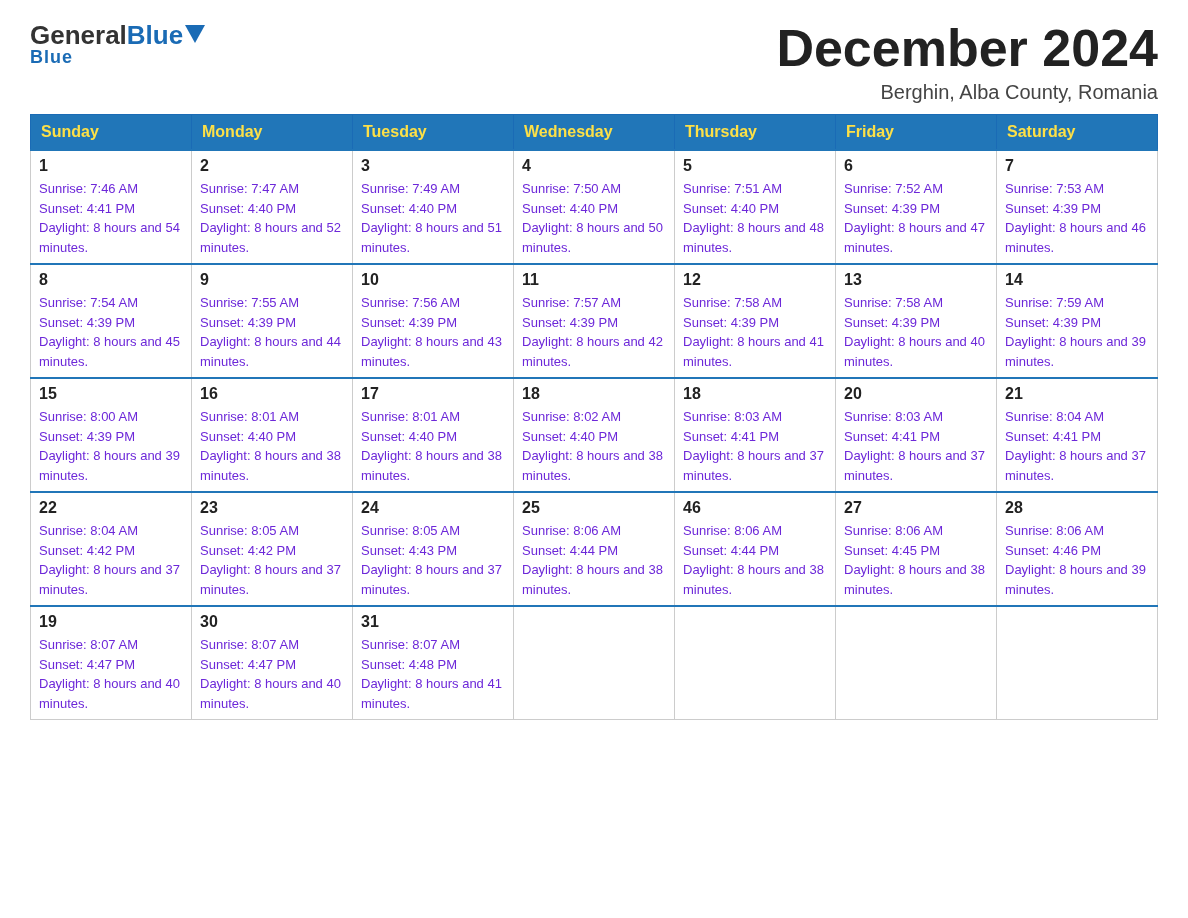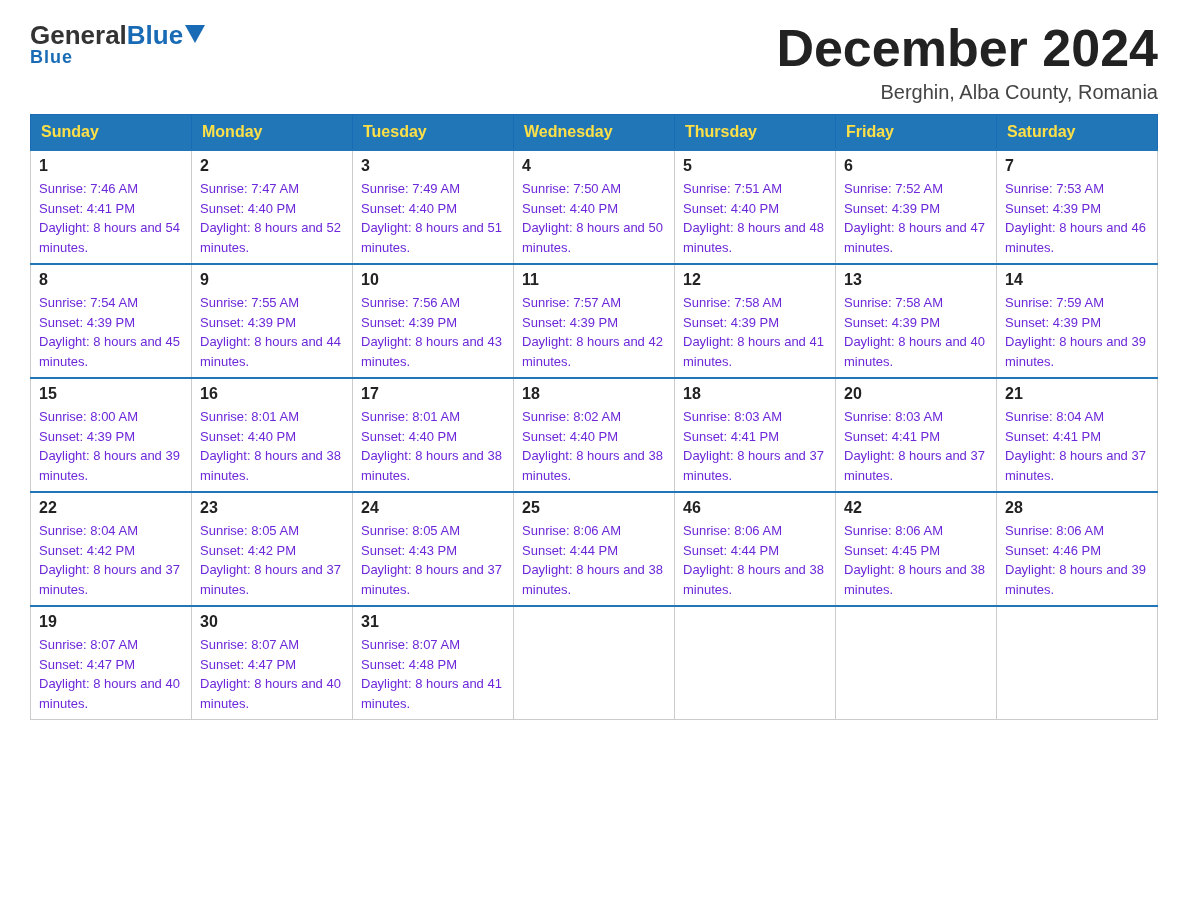--- a/index.html
+++ b/index.html
@@ -236,21 +236,21 @@
       </td>
         <td>
         <span class="day-number">25</span>
         <span class="day-info">Sunrise: 8:06 AM<br>Sunset: 4:44 PM<br>Daylight: 8 hours and 38 minutes.</span>
       </td>
         <td>
         <span class="day-number">46</span>
         <span class="day-info">Sunrise: 8:06 AM<br>Sunset: 4:44 PM<br>Daylight: 8 hours and 38 minutes.</span>
       </td>
         <td>
-        <span class="day-number">42</span>
+        <span class="day-number">27</span>
         <span class="day-info">Sunrise: 8:06 AM<br>Sunset: 4:45 PM<br>Daylight: 8 hours and 38 minutes.</span>
       </td>
         <td>
         <span class="day-number">28</span>
         <span class="day-info">Sunrise: 8:06 AM<br>Sunset: 4:46 PM<br>Daylight: 8 hours and 39 minutes.</span>
       </td>
       </tr>
       <tr class="week-row">
         <td>
         <span class="day-number">19</span>

